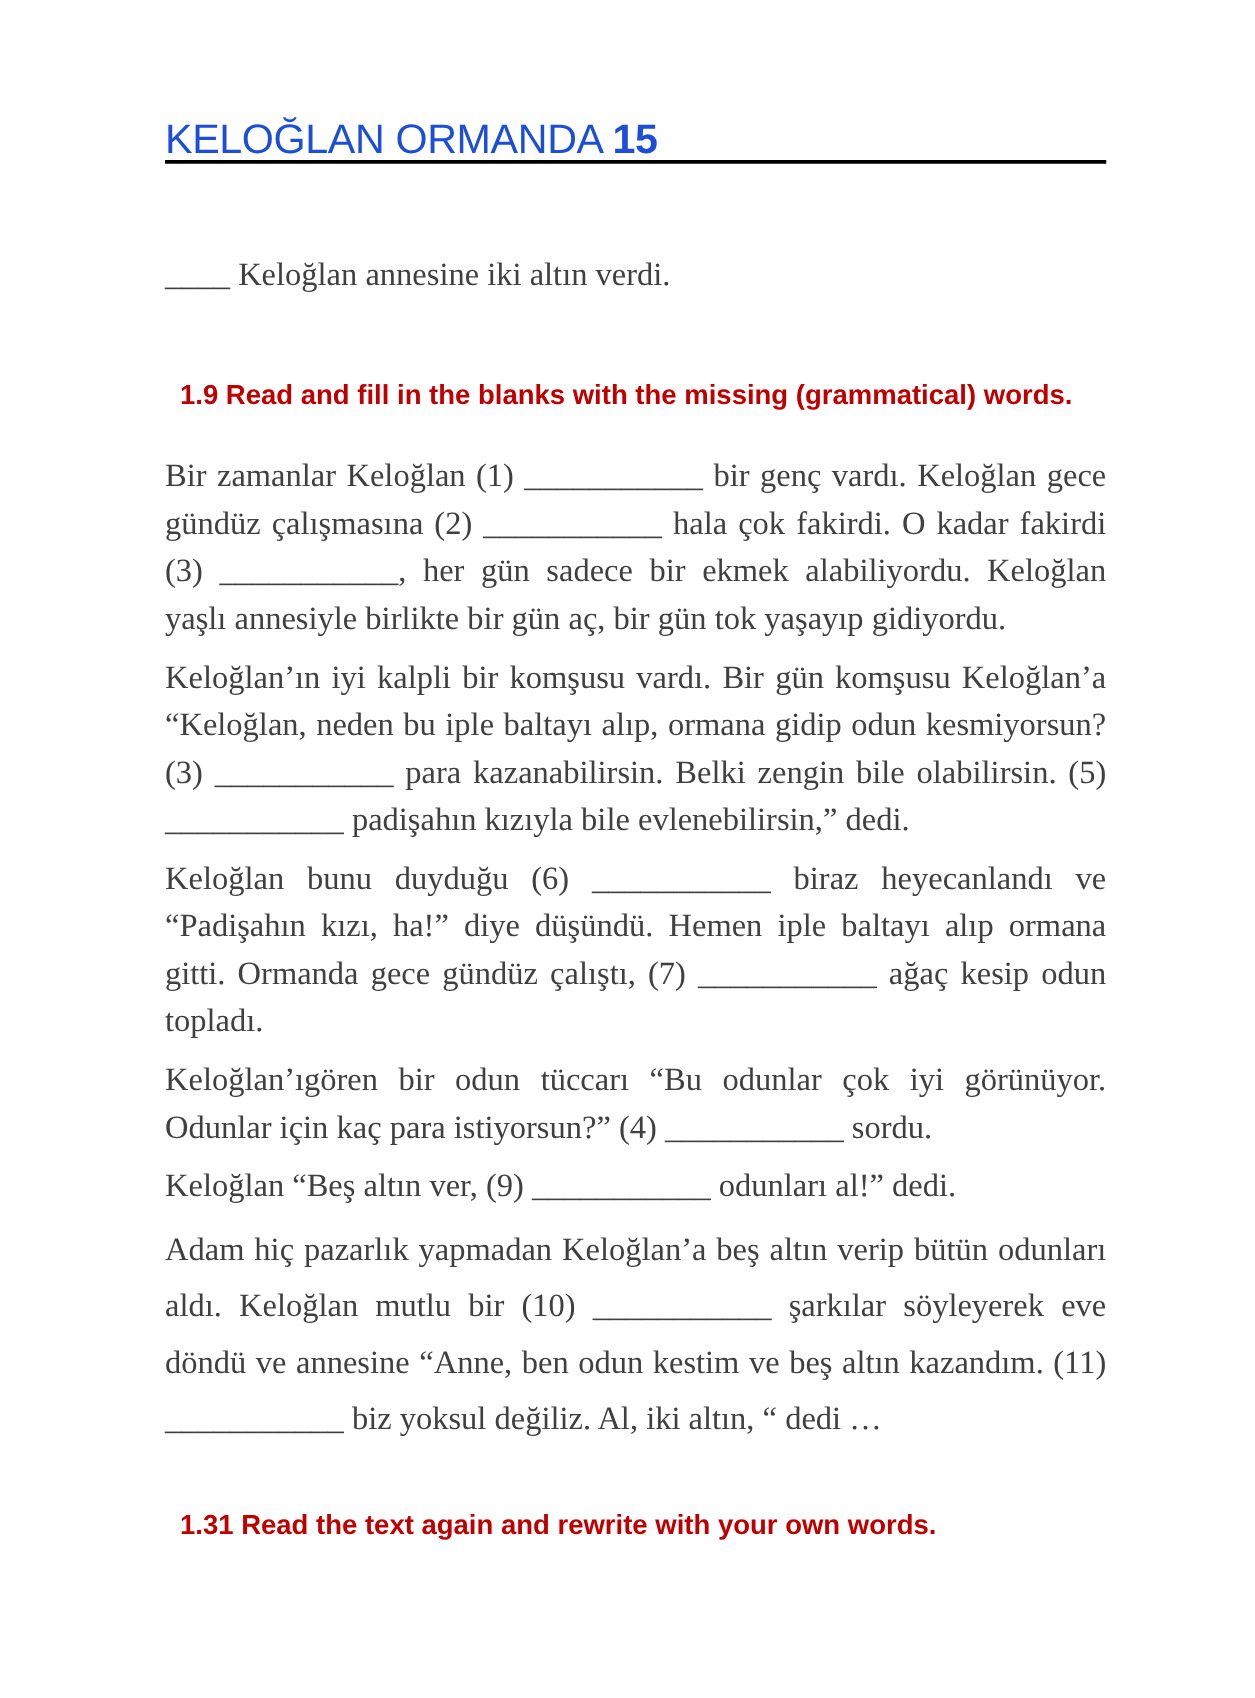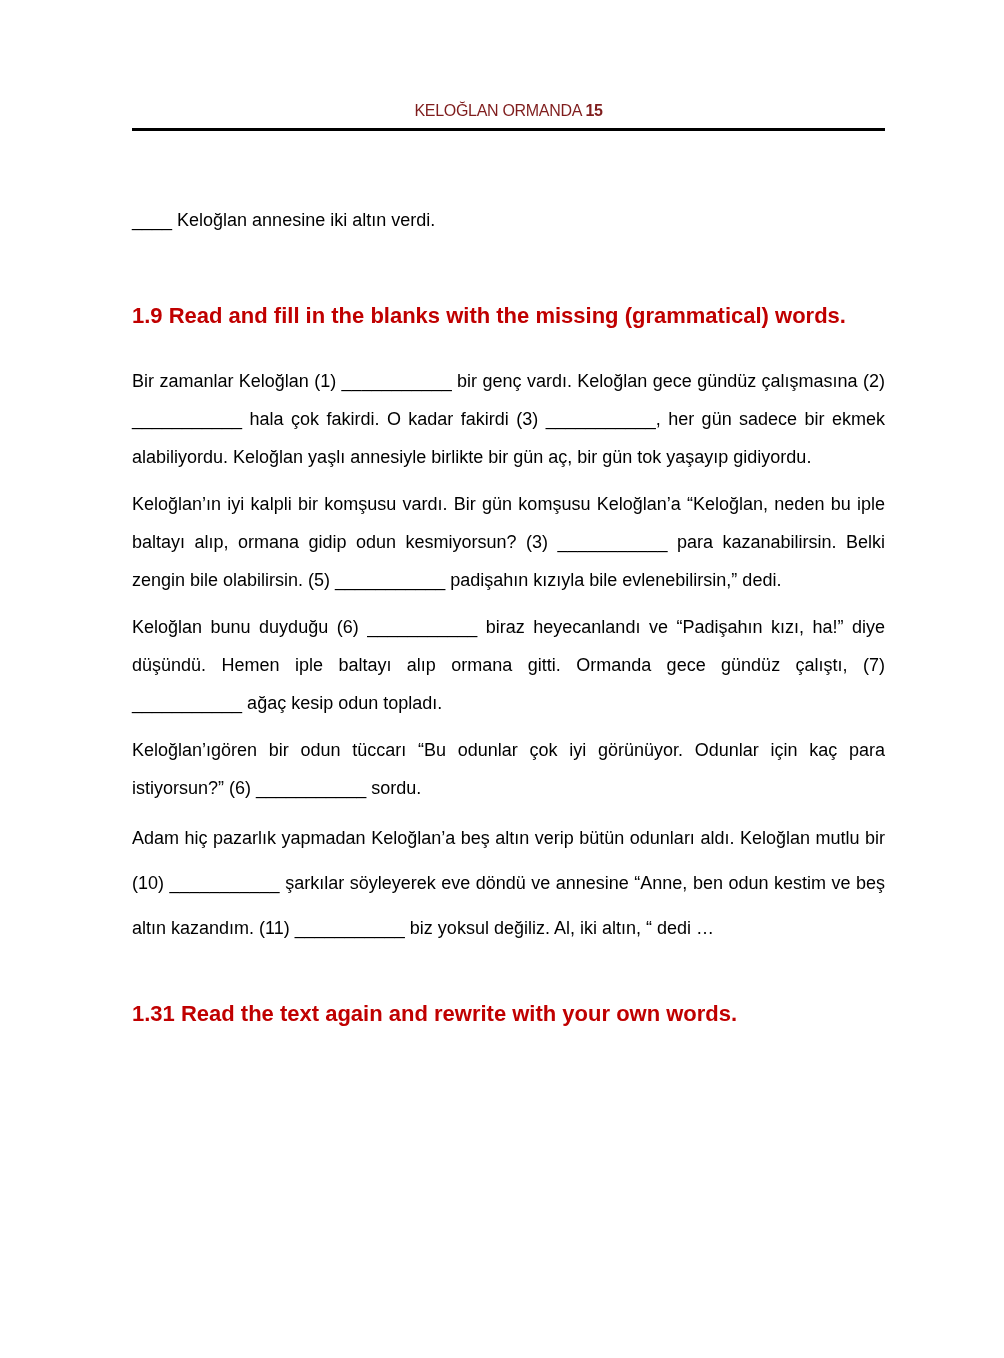--- a/index.html
+++ b/index.html
@@ -16,51 +16,51 @@
   .page {
     width: 753px;
     margin-left: 132px;
   }
   
   .header {
     padding-top: 97px;
   }
   .header-text {
     font-family: "Liberation Sans", sans-serif;
-    font-size: 16px;
+    font-size: 33px;
     line-height: 28px;
-    text-align: center;
+    text-align: left;
     letter-spacing: -0.3px;
-    color: #7f1d1d;
+    color: #1d4ed8;
   }
   .header-text .pagenum {
     font-weight: 700;
   }
   .header-rule {
     border: 0;
     border-bottom: 3px solid #000000;
     margin-top: 3px;
   }
   
   .serif {
-    font-family: Liberation Sans, sans-serif;
-    font-size: 18px;
+    font-family: Liberation Serif, serif;
+    font-size: 26px;
     line-height: 38px;
-    color: #000000;
+    color: #404040;
   }
   .intro-line {
     margin: 70px 0 0 0;
   }
   .red-heading {
     font-family: "Liberation Sans", sans-serif;
     font-weight: 700;
     font-size: 22px;
     line-height: 26px;
     color: #c00000;
-    margin: 64px 0 0 0;
+    margin: 64px 0 0 12px;
   }
   .story p {
     margin: 0 0 9px 0;
     text-align: justify;
   }
   .story p:first-child {
     margin-top: 33px;
   }
   .story p.wide-leading {
     line-height: 45px;
@@ -83,19 +83,20 @@
   </header>
 
   <p class="serif intro-line">____ Keloğlan annesine iki altın verdi.</p>
 
   <h2 class="red-heading">1.9 Read and fill in the blanks with the missing (grammatical) words.</h2>
 
   <div class="serif story">
     <p>Bir zamanlar Keloğlan (1) ___________ bir genç vardı. Keloğlan gece gündüz çalışmasına (2) ___________ hala çok fakirdi. O kadar fakirdi (3) ___________, her gün sadece bir ekmek alabiliyordu. Keloğlan yaşlı annesiyle birlikte bir gün aç, bir gün tok yaşayıp gidiyordu.</p>
     <p>Keloğlan’ın iyi kalpli bir komşusu vardı. Bir gün komşusu Keloğlan’a “Keloğlan, neden bu iple baltayı alıp, ormana gidip odun kesmiyorsun? (3) ___________ para kazanabilirsin. Belki zengin bile olabilirsin. (5) ___________ padişahın kızıyla bile evlenebilirsin,” dedi.</p>
     <p>Keloğlan bunu duyduğu (6) ___________ biraz heyecanlandı ve “Padişahın kızı, ha!” diye düşündü. Hemen iple baltayı alıp ormana gitti. Ormanda gece gündüz çalıştı, (7) ___________ ağaç kesip odun topladı.</p>
-    <p>Keloğlan’ıgören bir odun tüccarı “Bu odunlar çok iyi görünüyor. Odunlar için kaç para istiyorsun?” (6) ___________ sordu.</p>
+    <p>Keloğlan’ıgören bir odun tüccarı “Bu odunlar çok iyi görünüyor. Odunlar için kaç para istiyorsun?” (4) ___________ sordu.</p>
+    <p>Keloğlan “Beş altın ver, (9) ___________ odunları al!” dedi.</p>
     <p class="wide-leading">Adam hiç pazarlık yapmadan Keloğlan’a beş altın verip bütün odunları aldı. Keloğlan mutlu bir (10) ___________ şarkılar söyleyerek eve döndü ve annesine “Anne, ben odun kestim ve beş altın kazandım. (11) ___________ biz yoksul değiliz. Al, iki altın, “ dedi …</p>
   </div>
 
   <h2 class="red-heading heading-110">1.31 Read the text again and rewrite with your own words.</h2>
 
 </div>
 
 </body></html>

